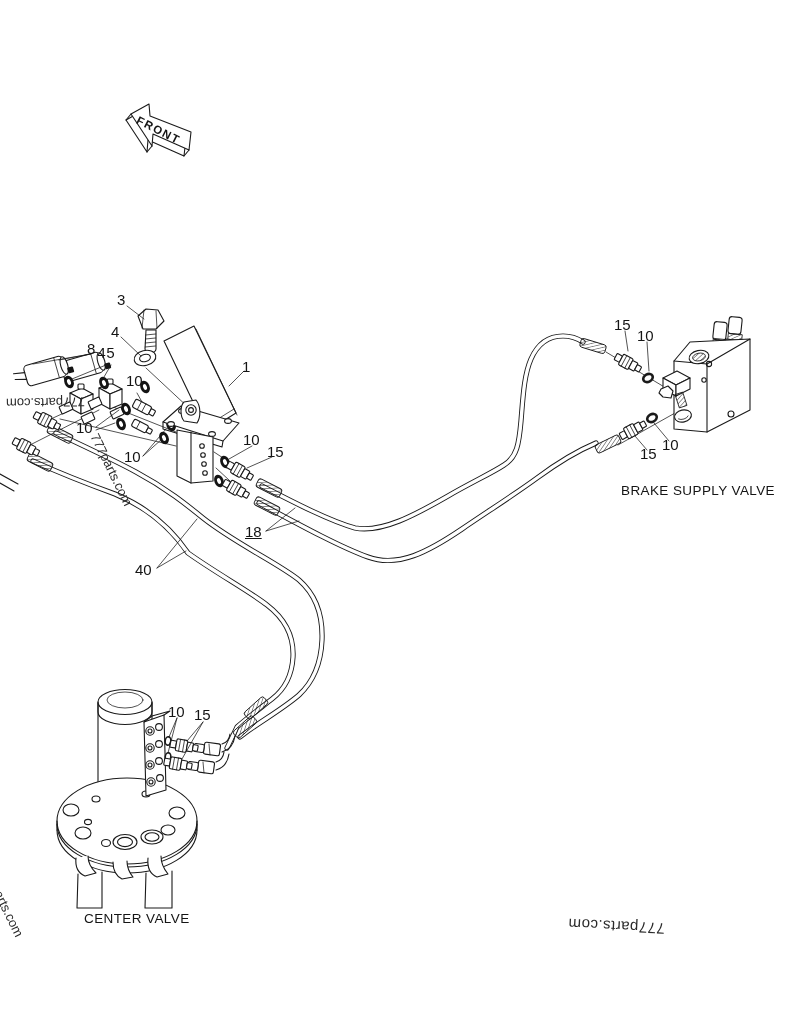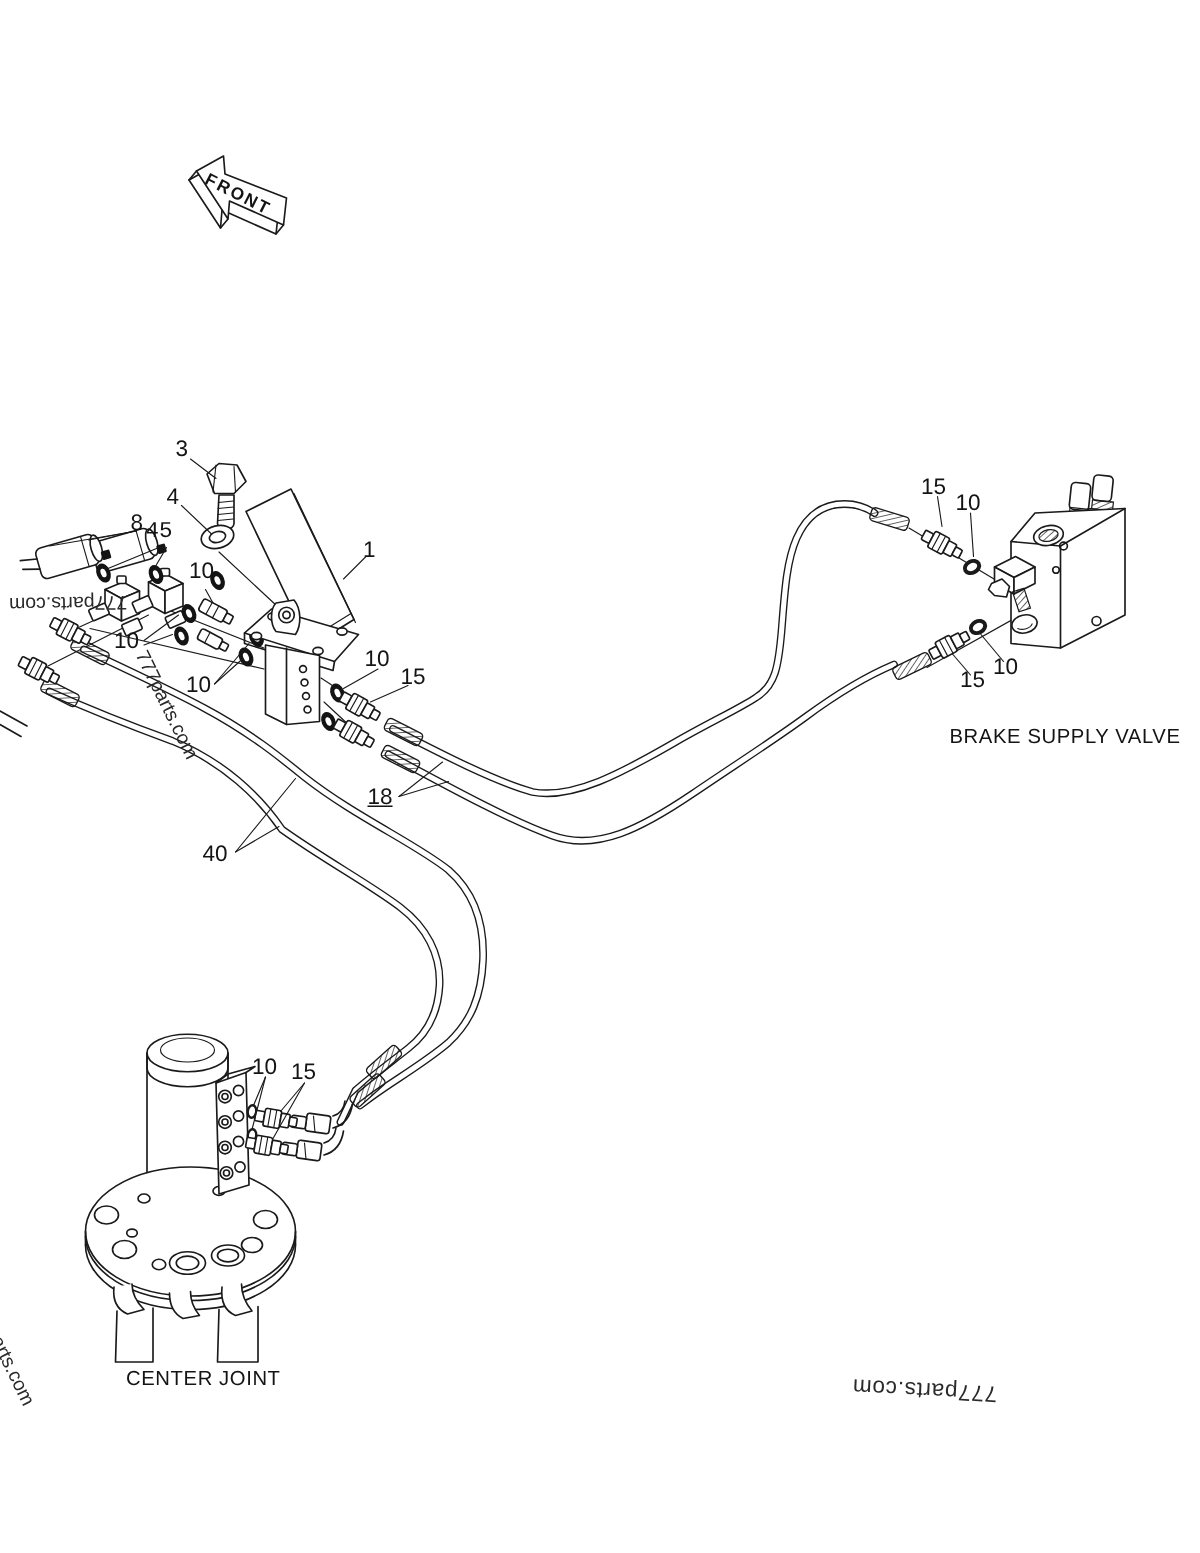--- a/index.html
+++ b/index.html
@@ -384,19 +384,19 @@
 <div class="callout" style="left:267px;top:443px;">15</div>
 <div class="callout" style="left:245px;top:523px;text-decoration:underline;">18</div>
 <div class="callout" style="left:135px;top:561px;">40</div>
 <div class="callout" style="left:614px;top:316px;">15</div>
 <div class="callout" style="left:637px;top:327px;">10</div>
 <div class="callout" style="left:662px;top:436px;">10</div>
 <div class="callout" style="left:640px;top:445px;">15</div>
 <div class="callout" style="left:168px;top:703px;">10</div>
 <div class="callout" style="left:194px;top:706px;">15</div>
 
-<div class="seclabel" style="left:621px;top:483px;margin-left:12px;">BRAKE SUPPLY VALVE</div>
-<div class="seclabel" style="left:84px;top:911px;">CENTER JOINT</div>
+<div class="seclabel" style="left:621px;top:483px;">BRAKE SUPPLY VALVE</div>
+<div class="seclabel" style="left:84px;top:911px;">CENTER VALVE</div>
 
 <div class="wm wm-180" style="left:6px;top:395px;">777parts.com</div>
 <div class="wm wm-diag" style="left:101px;top:431px;">777parts.com</div>
 <div class="wm wm-br" style="left:568px;top:918px;">777parts.com</div>
 <div class="wm wm-diag" style="left:-8px;top:862px;">777parts.com</div>
 
 </body></html>

